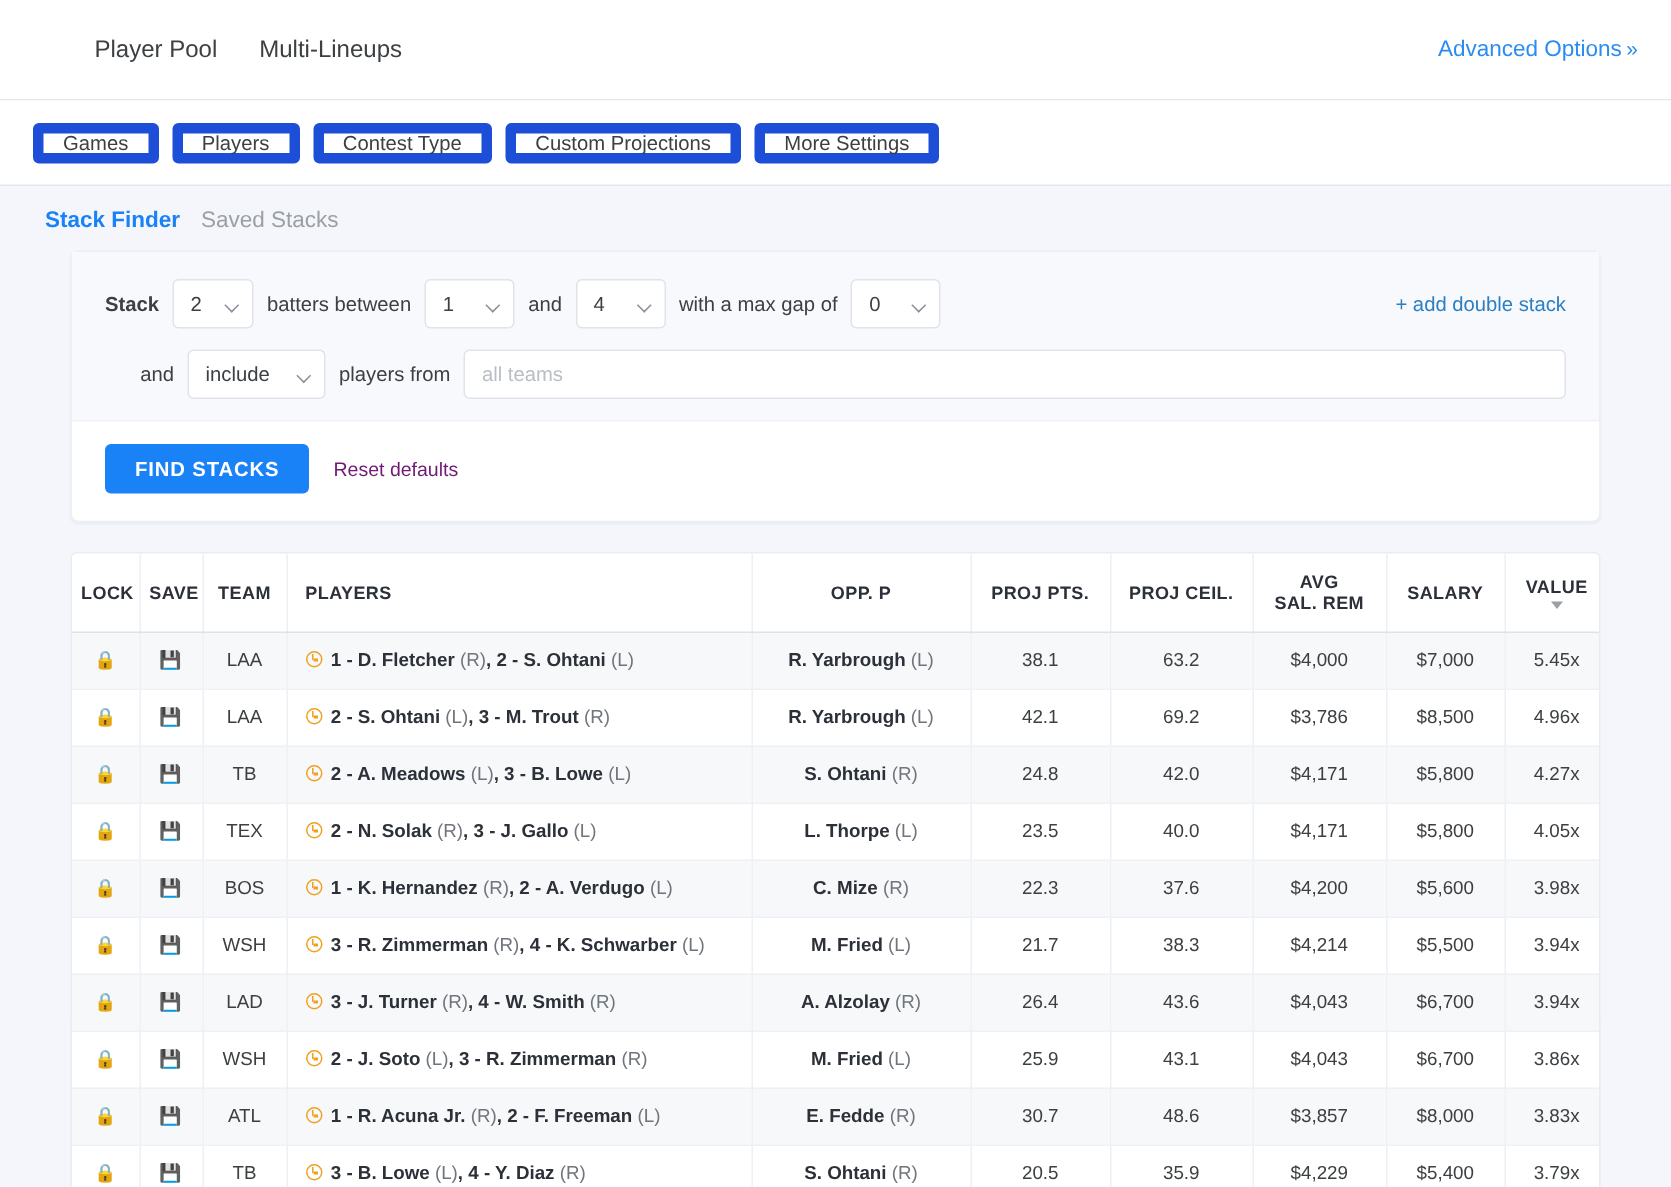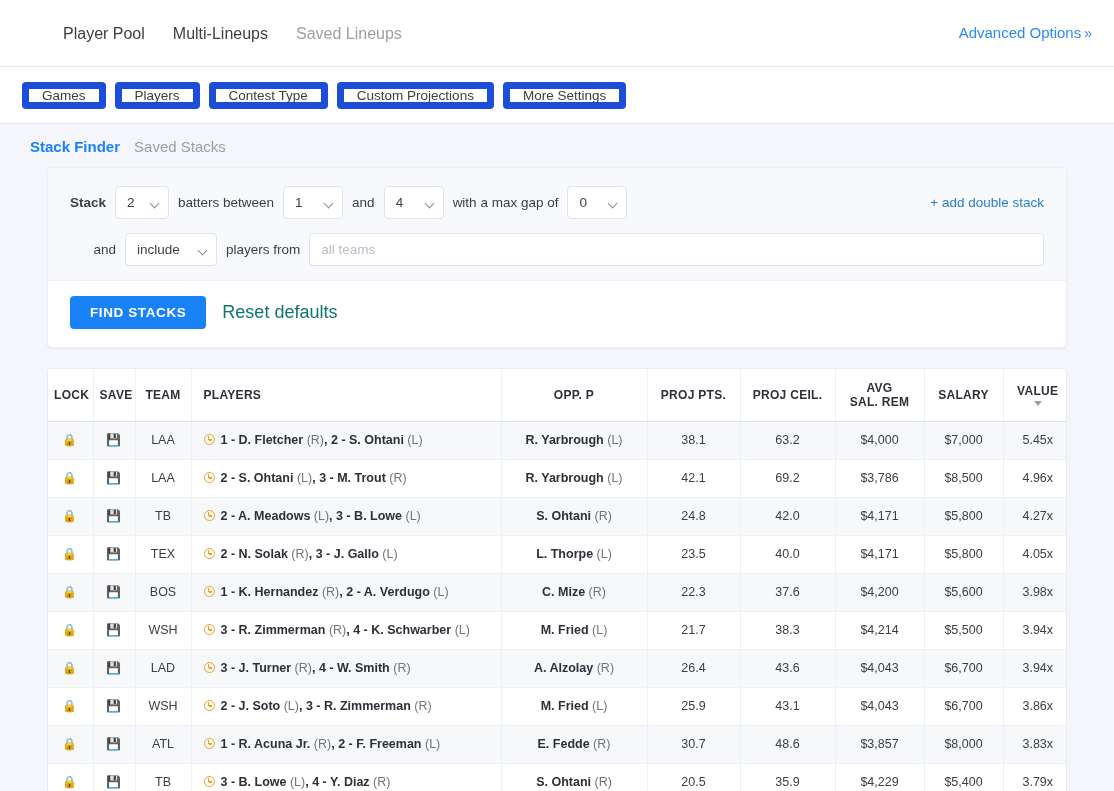--- a/index.html
+++ b/index.html
@@ -175,21 +175,21 @@
   .btn-primary {
     background: #1a82f7;
     color: #fff;
     border: none; border-radius: 4px;
     height: 33px; padding: 0 20px;
     font-size: 13.5px; font-weight: bold;
     letter-spacing: .6px;
     font-family: "Liberation Sans", sans-serif;
     cursor: pointer;
   }
-  .linkish { font-size: 18px; color: #0f766e; cursor: pointer; }
+  .linkish { font-size: 13px; color: #701a75; cursor: pointer; }
 
   
   .tablewrap {
     margin: 20px 33px 0 33px;
     background: #fff;
     border: 1px solid #e8ebf0;
     border-radius: 4px;
     overflow: hidden;
   }
   table { border-collapse: collapse; width: 100%; table-layout: fixed; }
@@ -291,23 +291,20 @@
     <div class="rule" style="top: 658px;"></div>
   </div>
 
 <div class="topnav">
   <div class="tabs">
     <div class="tab">
         <span>Player Pool</span>
       </div>
     <div class="tab">
         <span>Multi-Lineups</span>
-      </div>
-    <div class="tab muted">
-        <span>Saved Lineups</span>
       </div>
   </div>
   <div class="advanced">
     <span>Advanced Options</span><span class="chev">»</span>
   </div>
 </div>
 
 <div class="chipbar">
   <div class="chip">Games</div>
   <div class="chip">Players</div>

